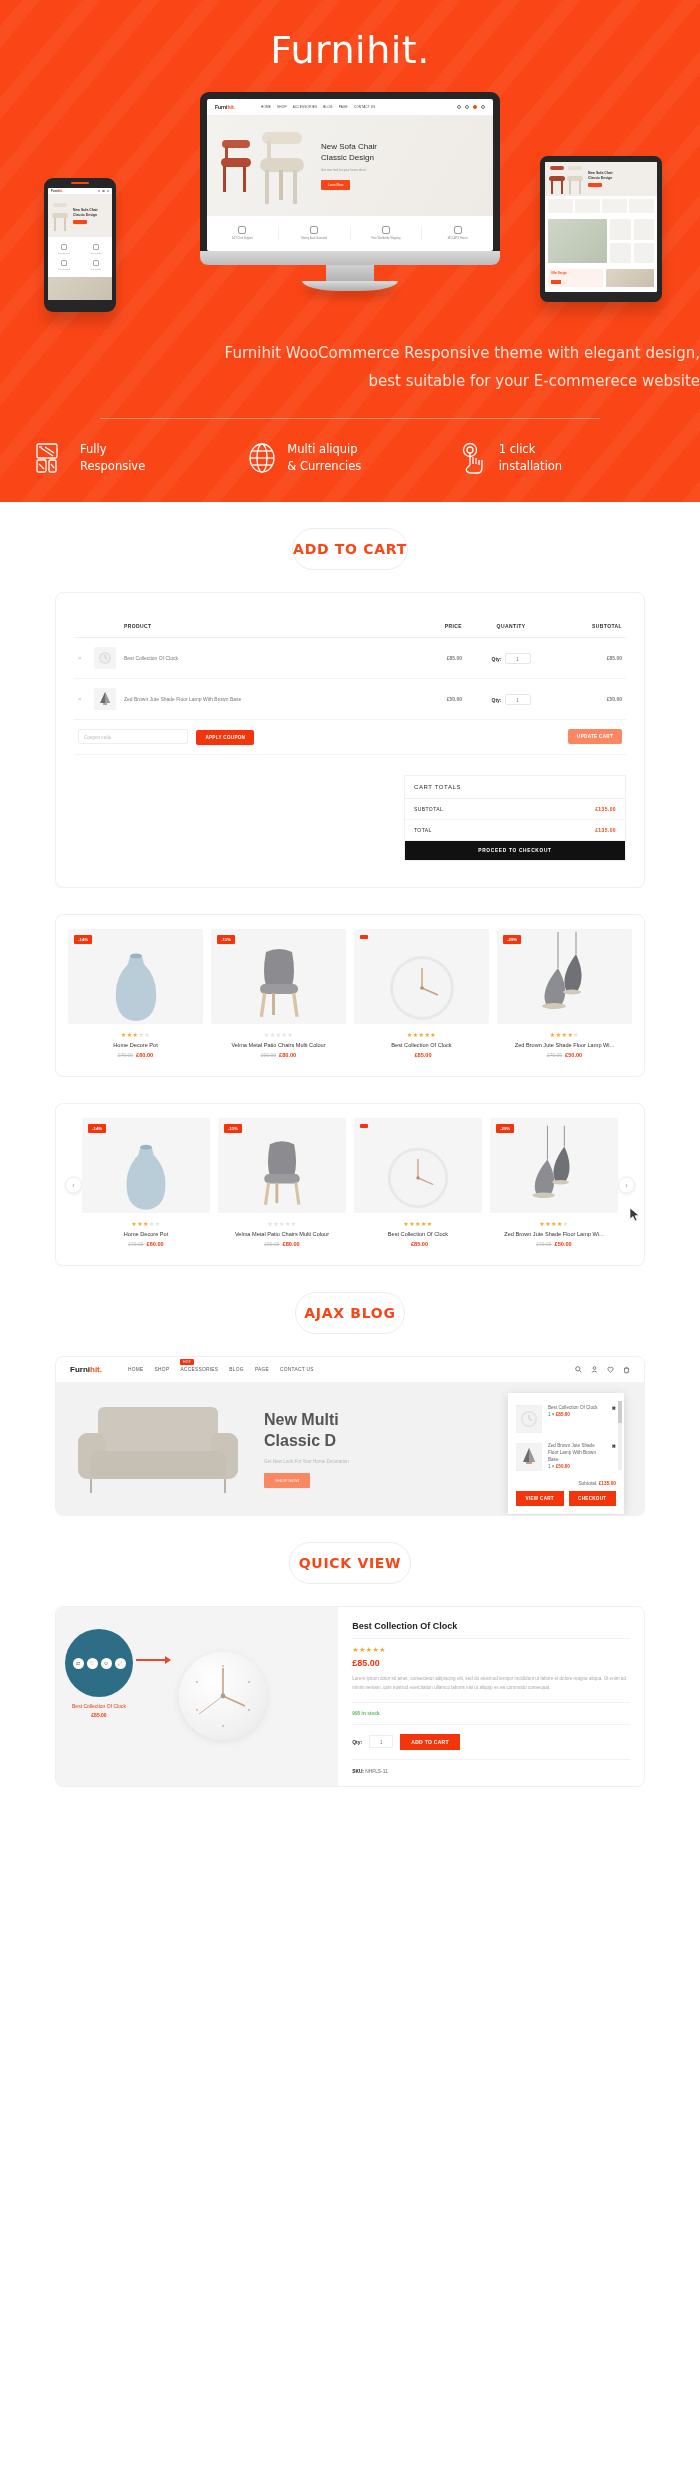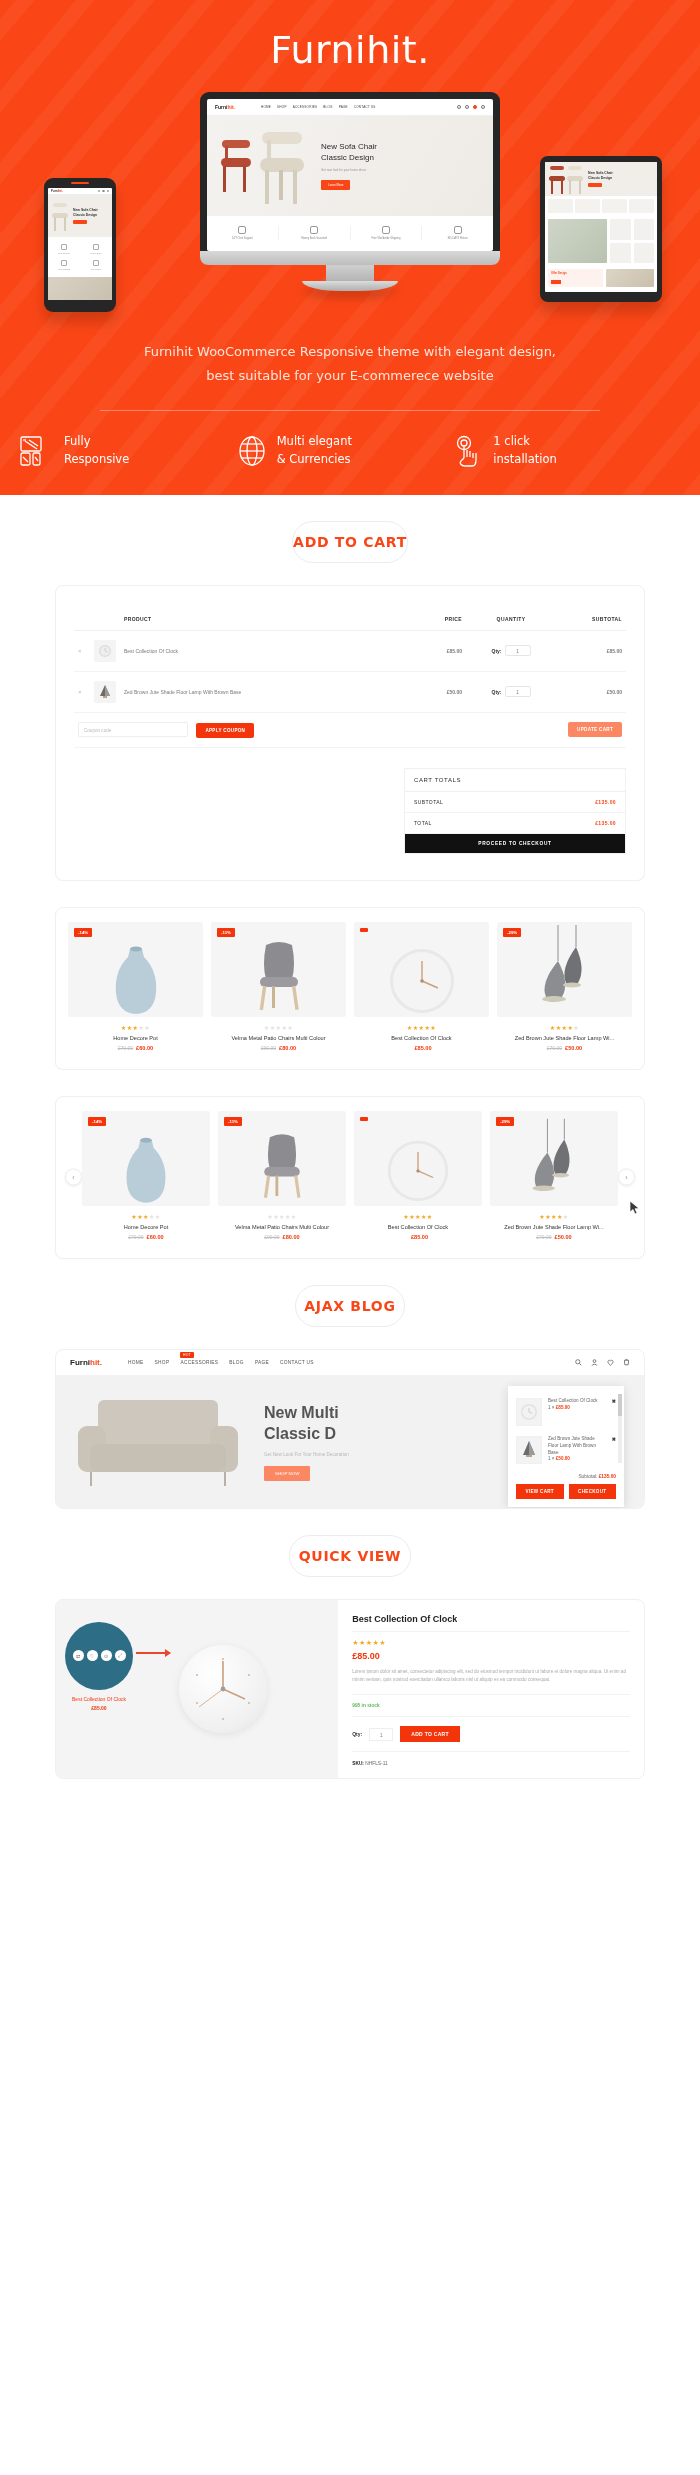--- a/index.html
+++ b/index.html
@@ -175,32 +175,32 @@
   .tab-grid .col{flex:1;display:flex;flex-direction:column;gap:3px;}
   .tab-grid .col .sm{flex:1;background:#f3f1ed;border-radius:1px;}
   .tab-promo{display:flex;padding:3px;gap:3px;}
   .tab-promo .l{flex:1;background:#fdf2ee;border-radius:1px;padding:3px;}
   .tab-promo .l .t{font-size:2.6px;color:#fa4616;font-weight:bold;}
   .tab-promo .l .bt{margin-top:5px;width:10px;height:3.5px;background:#fa4616;}
   .tab-promo .r{flex:1;background:linear-gradient(135deg,#ddd5c6,#cabfab);border-radius:1px;}
 
   .hero-desc {
     margin-top: 36px;
-    text-align:center;
+    text-align:right;
     color:#ffe4d8;
-    font-size: 13px;
+    font-size: 15px;
     line-height: 1.85;
     font-family: "DejaVu Sans", sans-serif;
   }
   .hero-sep {
     width: 500px; height:1px; background: rgba(255,255,255,0.35);
     margin: 22px auto 0;
   }
   .feature-row {
-    display:flex; margin-top: 22px; padding: 0 30px 0 20px;
+    display:flex; margin-top: 22px; padding: 0 30px 0 36px;
   }
   .feature {
     flex:1; display:flex; align-items:center; gap:10px; color:#fff;
   }
   .feature .ftext { font-size: 11.5px; line-height:1.55; font-family:"DejaVu Sans", sans-serif; }
   .feature svg { flex-shrink:0; }
 
   
   .section { padding: 26px 0 0 0; background:#fff; }
   .pill {
@@ -526,21 +526,21 @@
         </div>
         <div class="feature">
           <svg width="30" height="32" viewBox="0 0 30 32" fill="none" stroke="#fff" stroke-width="1.3">
             <ellipse cx="15" cy="16" rx="12" ry="14"></ellipse>
             <ellipse cx="15" cy="16" rx="5" ry="14"></ellipse>
             <line x1="3" y1="16" x2="27" y2="16"></line>
             <line x1="5" y1="9" x2="25" y2="9"></line>
             <line x1="5" y1="23" x2="25" y2="23"></line>
           </svg>
           <div class="ftext">
-            <div>Multi elegant</div>
+            <div>Multi aliquip</div>
             <div>&amp; Currencies</div>
           </div>
         </div>
         <div class="feature">
           <svg width="30" height="32" viewBox="0 0 30 32" fill="none" stroke="#fff" stroke-width="1.3">
             <circle cx="11" cy="8" r="6.5"></circle>
             <circle cx="11" cy="8" r="3"></circle>
             <path d="M11 11 L11 23 M11 23 L8 26 M14 15 L14 22 M17 16 L17 22 M20 18 L20 23"></path>
             <path d="M8 26 C6 28 8 31 12 31 L19 31 C22 31 23 28 23 25 L23 18"></path>
           </svg>

